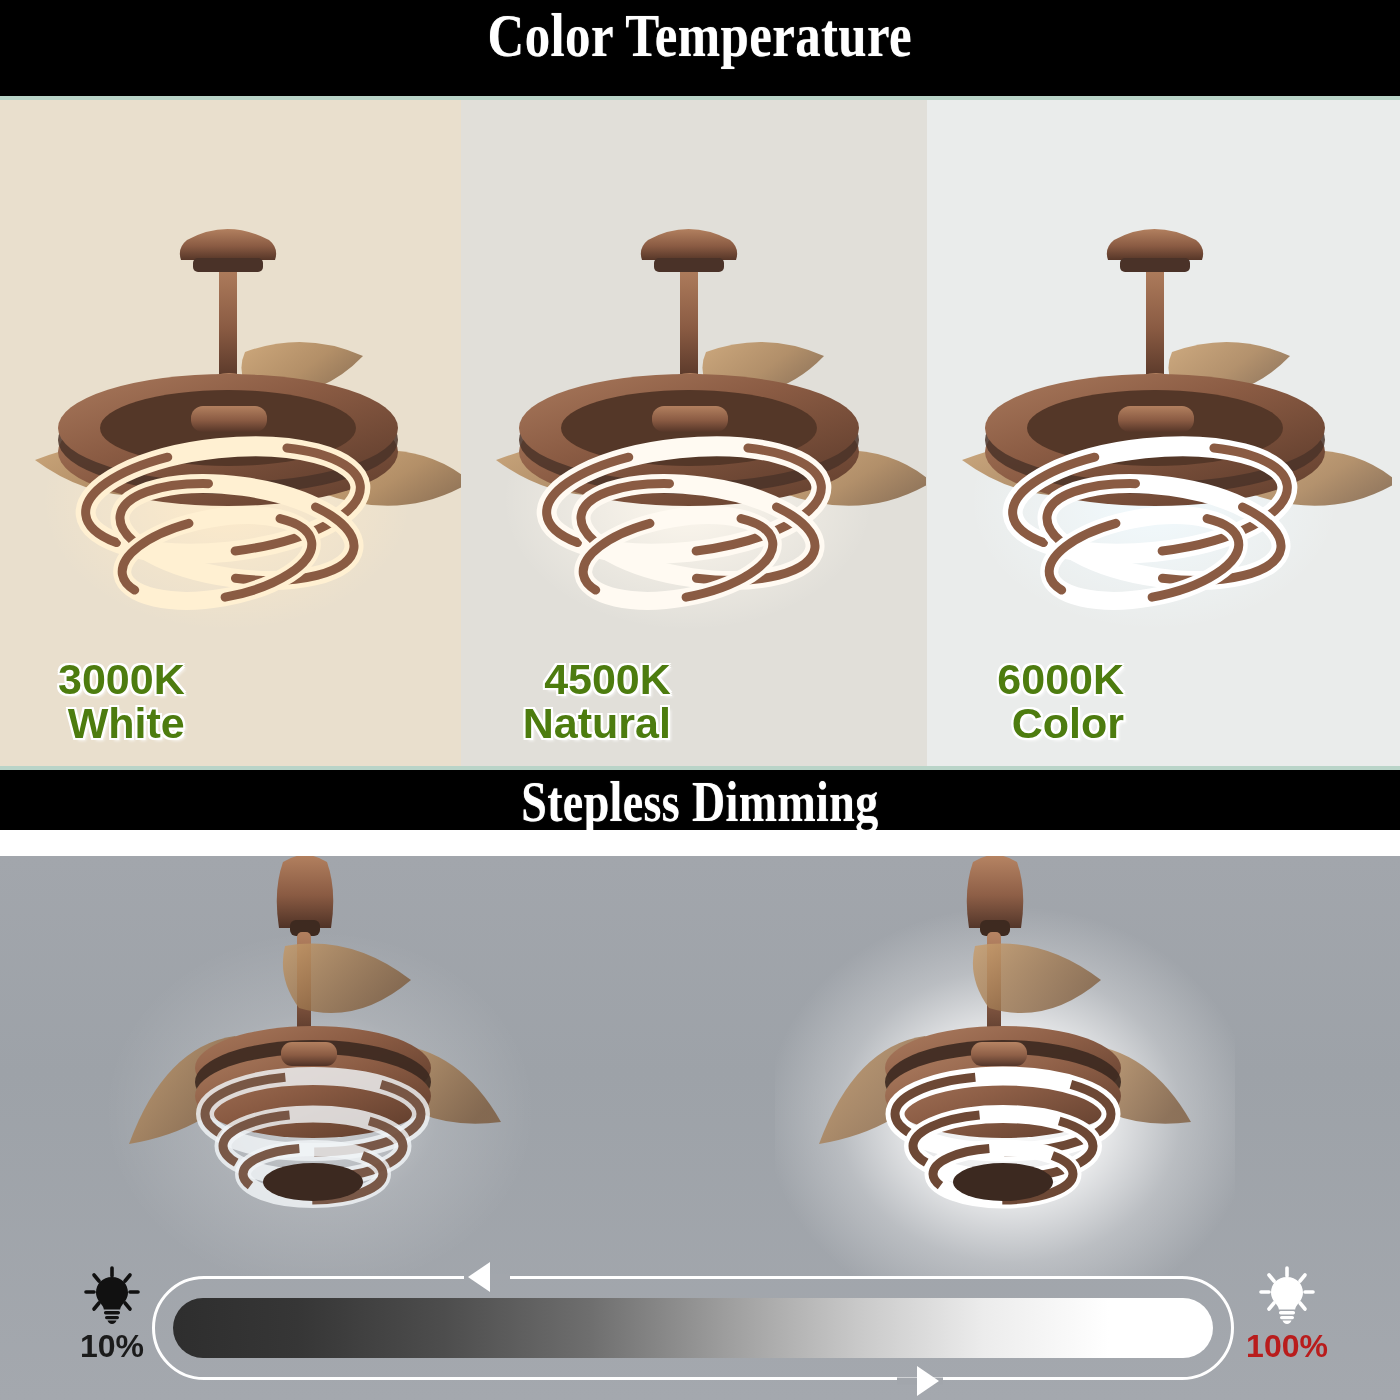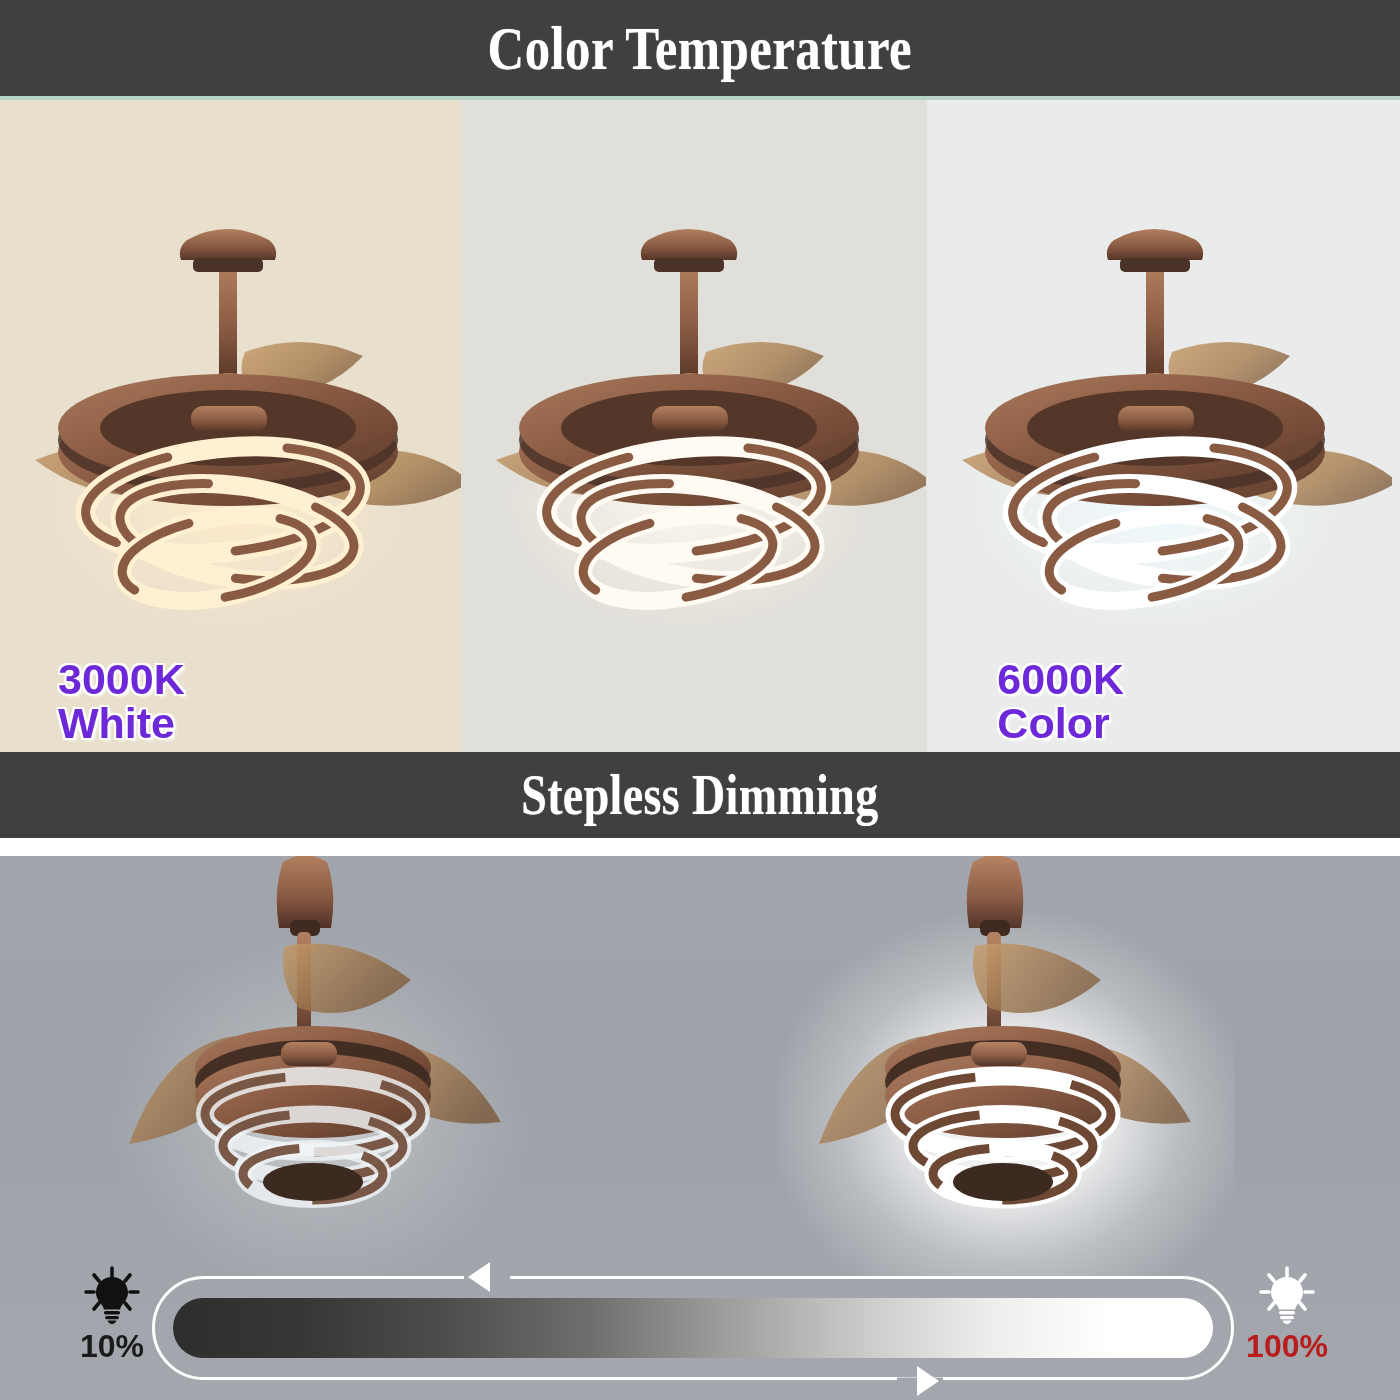--- a/index.html
+++ b/index.html
@@ -8,36 +8,36 @@
     width:1400px;height:1400px;overflow:hidden;
     font-family:"Liberation Sans",sans-serif;
     background:#fff;
     position:relative;
   }
   .page{position:relative;width:1400px;height:1400px;overflow:hidden;}
 
   
   .banner{
     position:absolute;left:0;width:1400px;
-    background:#404040;
-    display:flex;align-items:center;justify-content:center;
+    background:#000000;
+    display:flex;align-items:flex-start;justify-content:center;
     box-sizing:border-box;
   }
   .banner-title{
     font-family:"Liberation Serif","DejaVu Serif",serif;
     font-weight:bold;color:#ffffff;
     letter-spacing:.5px;
     transform:scaleX(.82);
     transform-origin:center;
     white-space:nowrap;
     text-shadow:0 0 1px rgba(255,255,255,.6);
   }
   #banner-top{top:0;height:96px;}
   #banner-top .banner-title{font-size:62px;}
-  #banner-mid{top:752px;height:86px;}
+  #banner-mid{top:770px;height:60px;}
   #banner-mid .banner-title{font-size:56px;}
   .banner-underline{
     position:absolute;left:0;width:1400px;height:4px;
     background:#b9d4c8;
   }
   #underline-top{top:96px;}
   #underline-mid{top:766px;}
 
   
   #ct-section{
@@ -49,27 +49,28 @@
   }
   #ct-panel-0{width:462px;background:#e9dfcd;}
   #ct-panel-1{width:468px;background:#e1dfd9;}
   #ct-panel-2{width:474px;background:#eaeceb;}
 
   .ct-label{
     position:absolute;left:58px;bottom:20px;
     line-height:1.04;
     font-weight:bold;
     font-size:43px;
-    color:#6d28d9;
+    color:#4d7c0f;
     -webkit-text-stroke:0px;
     text-shadow:
        2px 0 0 #fff,-2px 0 0 #fff,0 2px 0 #fff,0 -2px 0 #fff,
        2px 2px 0 #fff,-2px 2px 0 #fff,2px -2px 0 #fff,-2px -2px 0 #fff,
        3px 3px 3px rgba(255,255,255,.7);
     white-space:nowrap;
+    text-align:right;
   }
   .ct-label .kelvin{display:block;}
   .ct-label .name{display:block;}
   #ct-panel-2 .ct-label{left:70px;}
   #ct-panel-1 .ct-label{left:62px;}
 
   
   #dim-section{
     position:absolute;left:0;top:856px;width:1400px;height:544px;
     background:
@@ -221,20 +222,24 @@
         <rect x="196" y="206" width="76" height="26" rx="12" fill="url(#bzr1)"></rect>
         <g fill="none" stroke-linecap="round">
           <ellipse cx="228" cy="300" rx="138" ry="52" stroke="#fffaf2" stroke-width="20" transform="rotate(-6 228 300)"></ellipse>
           <ellipse cx="228" cy="300" rx="138" ry="52" stroke="#8a5b43" stroke-width="9" transform="rotate(-6 228 300)" stroke-dasharray="150 120"></ellipse>
           <ellipse cx="242" cy="332" rx="118" ry="46" stroke="#fffaf2" stroke-width="19" transform="rotate(8 242 332)"></ellipse>
           <ellipse cx="242" cy="332" rx="118" ry="46" stroke="#8a5b43" stroke-width="9" transform="rotate(8 242 332)" stroke-dasharray="130 110"></ellipse>
           <ellipse cx="222" cy="358" rx="96" ry="40" stroke="#fffaf2" stroke-width="18" transform="rotate(-10 222 358)"></ellipse>
           <ellipse cx="222" cy="358" rx="96" ry="40" stroke="#8a5b43" stroke-width="9" transform="rotate(-10 222 358)" stroke-dasharray="110 92"></ellipse>
         </g>
       </svg>
+      <div class="ct-label">
+        <span class="kelvin">4500K</span>
+        <span class="name">Natural</span>
+      </div>
     </div>
 
     <div class="ct-panel" id="ct-panel-2">
       <svg class="fan" width="470" height="440" viewBox="0 0 470 440" style="left:-5px;top:100px;">
         <defs>
           <linearGradient id="bz2" x1="0" y1="0" x2="1" y2="1">
             <stop offset="0%" stop-color="#a9795c"></stop>
               <stop offset="45%" stop-color="#8a5b43"></stop>
             <stop offset="100%" stop-color="#5e3c2c"></stop>
           </linearGradient>

